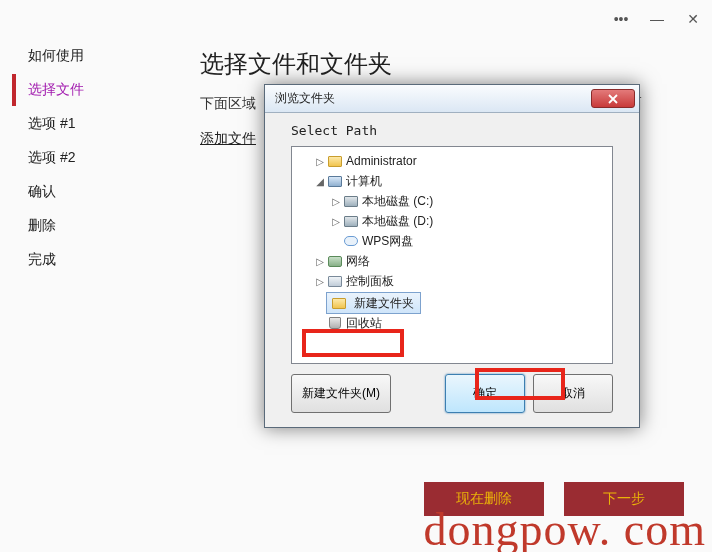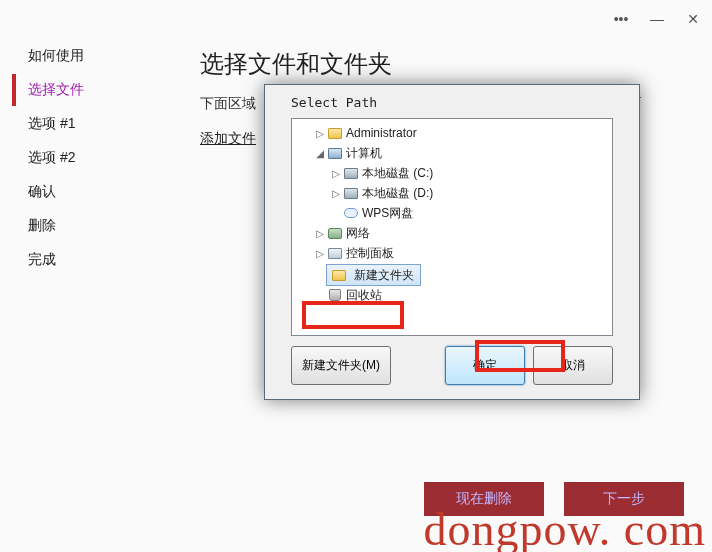--- a/index.html
+++ b/index.html
@@ -31,21 +31,21 @@
 .net-ico { width:14px; height:11px; background: linear-gradient(#c8e0c8,#88b088); border:1px solid #5a8a5a; border-radius: 2px; }
 .panel-ico { width:14px; height:11px; background: linear-gradient(#f0f4f8,#c0ccd8); border:1px solid #7a8a9a; border-radius: 1px; }
 .bin-ico { width:12px; height:12px; background: linear-gradient(#e8e8e8,#b0b0b0); border:1px solid #808080; border-radius: 1px 1px 3px 3px; }
 .highlight-box { border: 4px solid #e8251a; position: absolute; }
 .dlg-hl1 { left: 10px; top: 182px; width: 102px; height: 28px; }
 .dlg-hl2 { left: 184px; top: 234px; width: 90px; height: 32px; }
 .sel-row { display: flex; align-items: center; border:1px solid #7da2ce; background: linear-gradient(#eaf3fc,#cfe5fa); padding: 1px 6px 1px 3px; height: 22px; gap:4px; width: fit-content; }
 .dlg-btns { display:flex; justify-content:space-between; margin-top:10px; align-items:center; }
 .win-btn { height:39px; border:1px solid #707070; background: linear-gradient(#f8f8f8,#e0e0e0); font-size:12px; padding:0 10px; border-radius:3px; min-width:80px; }
 .win-btn.primary { border:1px solid #3c7fb1; background: linear-gradient(#eaf6fd,#bee6fd); box-shadow: 0 0 2px #3c7fb1; }
-.footer-btn { position:absolute; bottom:36px; width:120px; height:34px; background:#9a2c32; color:#c4b5fd; font-size:14px; display:flex; align-items:center; justify-content:center; }
+.footer-btn { position:absolute; bottom:36px; width:120px; height:34px; background:#9a2c32; color:#eab308; font-size:14px; display:flex; align-items:center; justify-content:center; }
 .fb1 { right:168px; }
 .fb2 { right:28px; }
 .watermark { position:absolute; bottom:-4px; right:6px; font-family: Georgia, "Times New Roman", serif; font-size:46px; color:#c0392b; letter-spacing:1px; pointer-events:none; }
 </style>
 </head>
 <body>
 
 <div class="titlebar">
   <span>•••</span>
   <span>—</span>
@@ -66,20 +66,28 @@
   <div class="page-title">选择文件和文件夹</div>
   <div class="desc">
     <span>下面区域</span>
     <span style="display:inline-block;width:280px"></span>
     <span>你可以点击下面</span>
   </div>
   <a class="link">添加文件</a>
 </div>
 
 <div class="dialog">
+  <div class="dlg-title">
+    <span>浏览文件夹</span>
+    <div class="dlg-close">
+      <svg viewBox="0 0 10 10">
+          <path d="M1 1 L9 9 M9 1 L1 9" stroke="#fff" stroke-width="1.8"></path>
+        </svg>
+    </div>
+  </div>
   <div class="dlg-body">
     <div class="dlg-label">Select Path</div>
     <div class="tree-box" id="tree">
 
     <div class="tree-row" style="padding-left: 16px;">
           <span class="arrow">▷</span>
           <span class="icon">
             <span class="folder-ico"></span>
           </span>
           <span class="lbl">Administrator</span>

